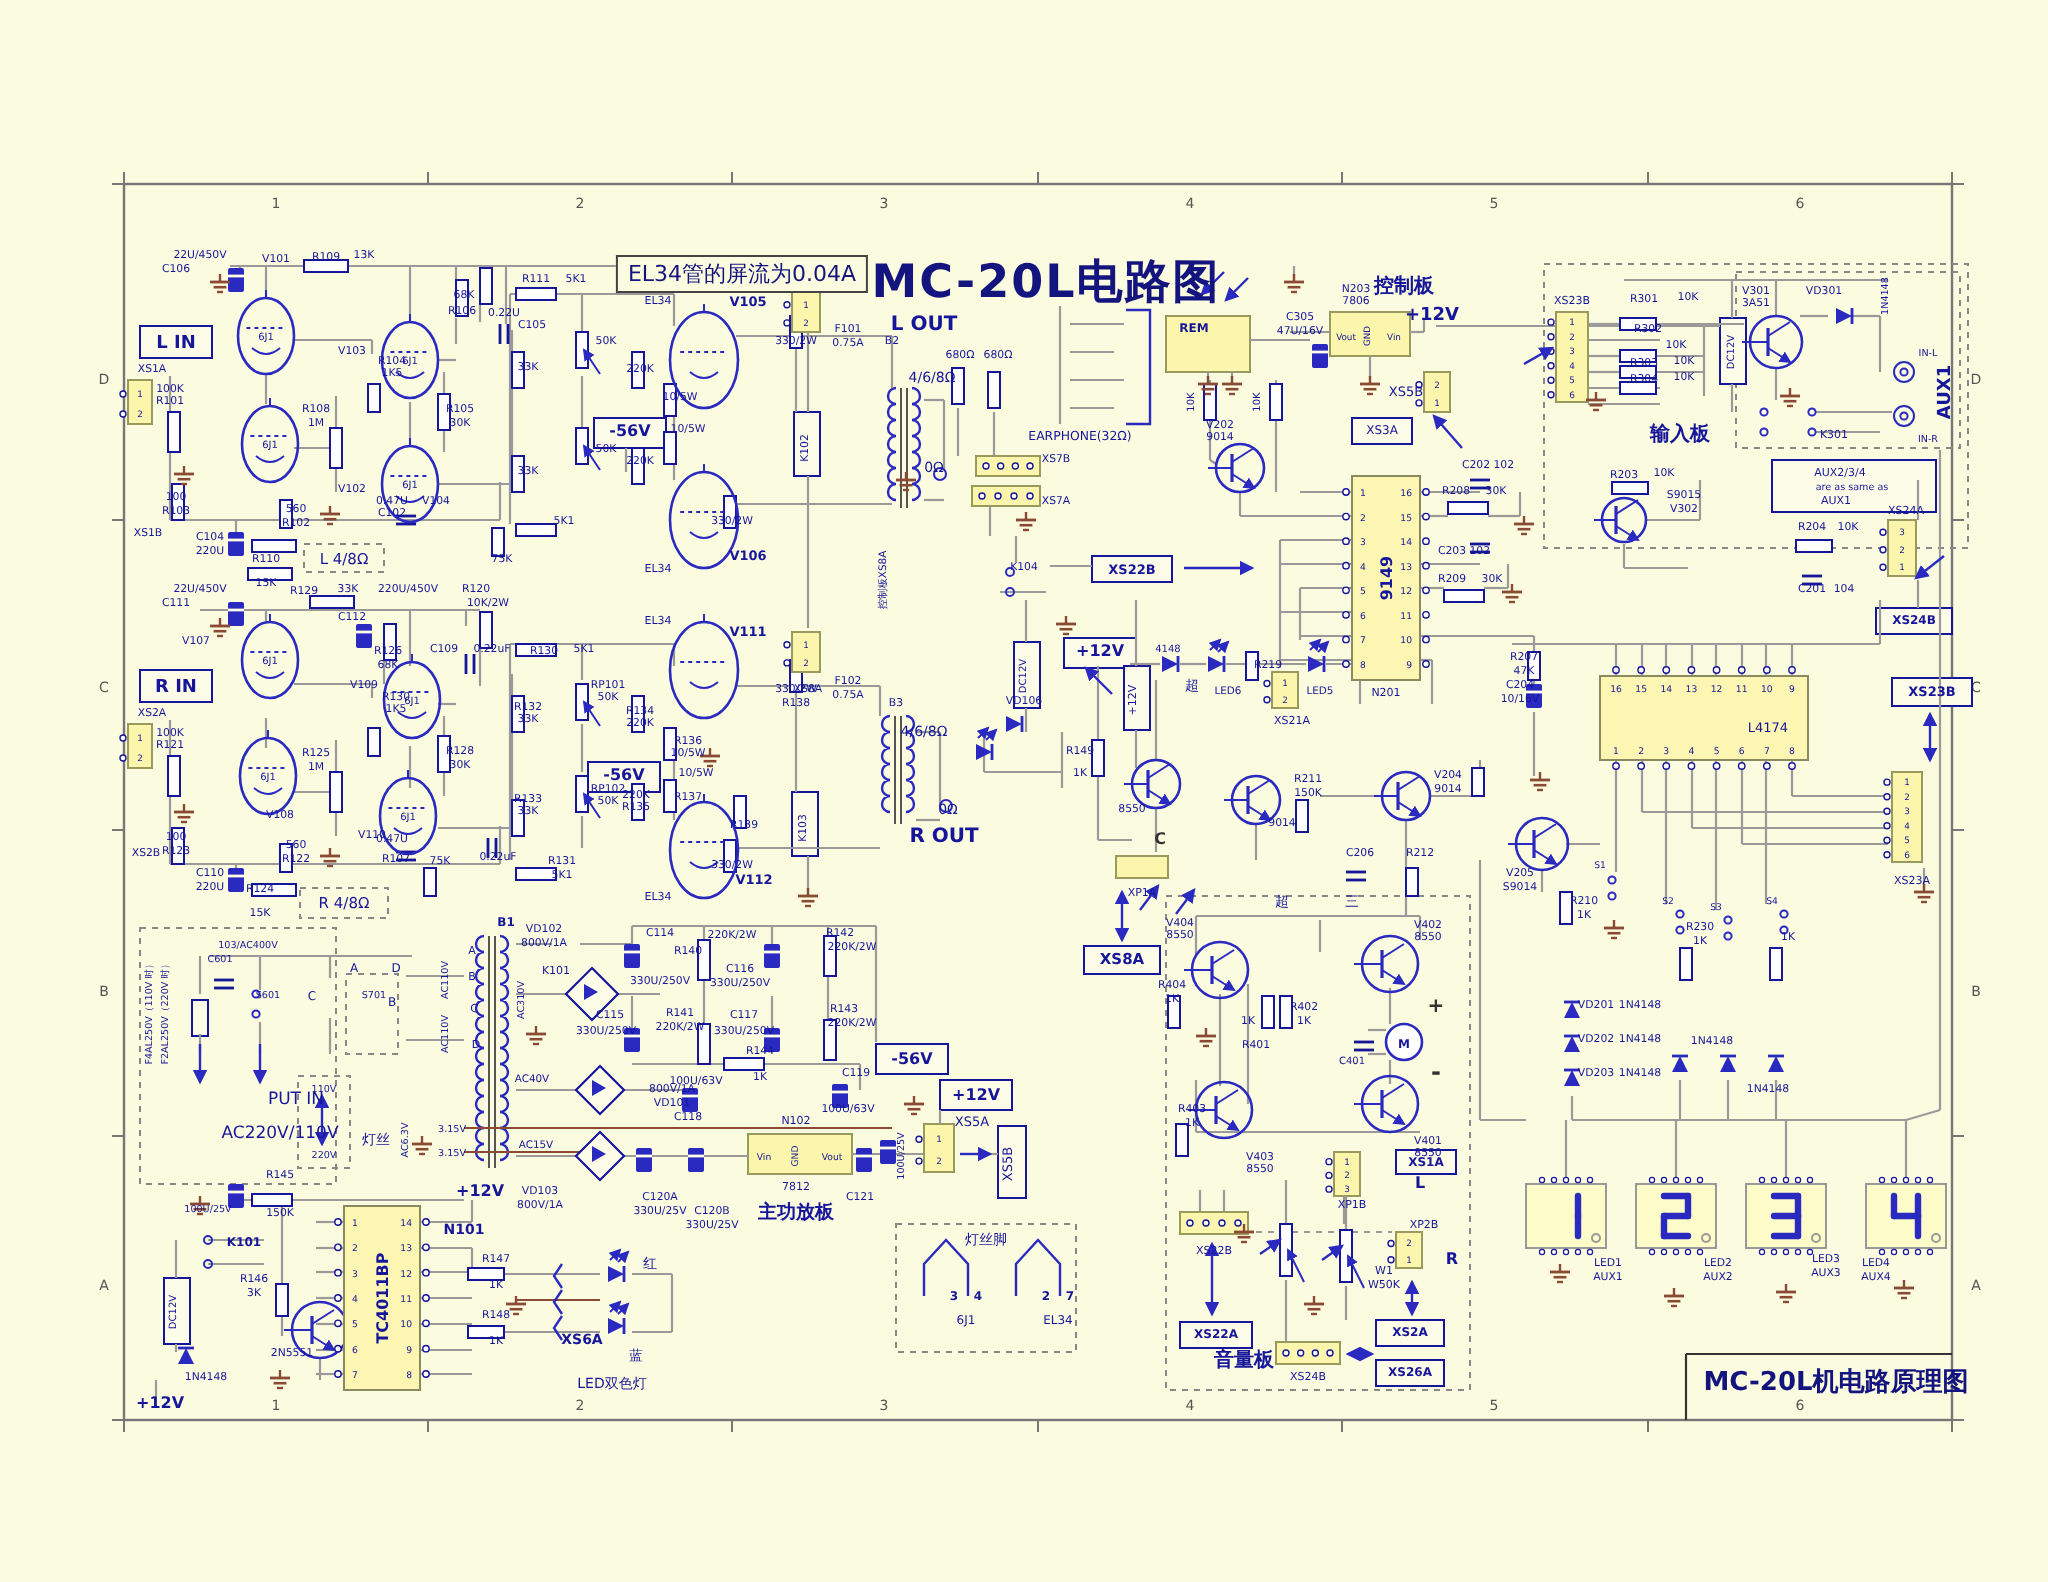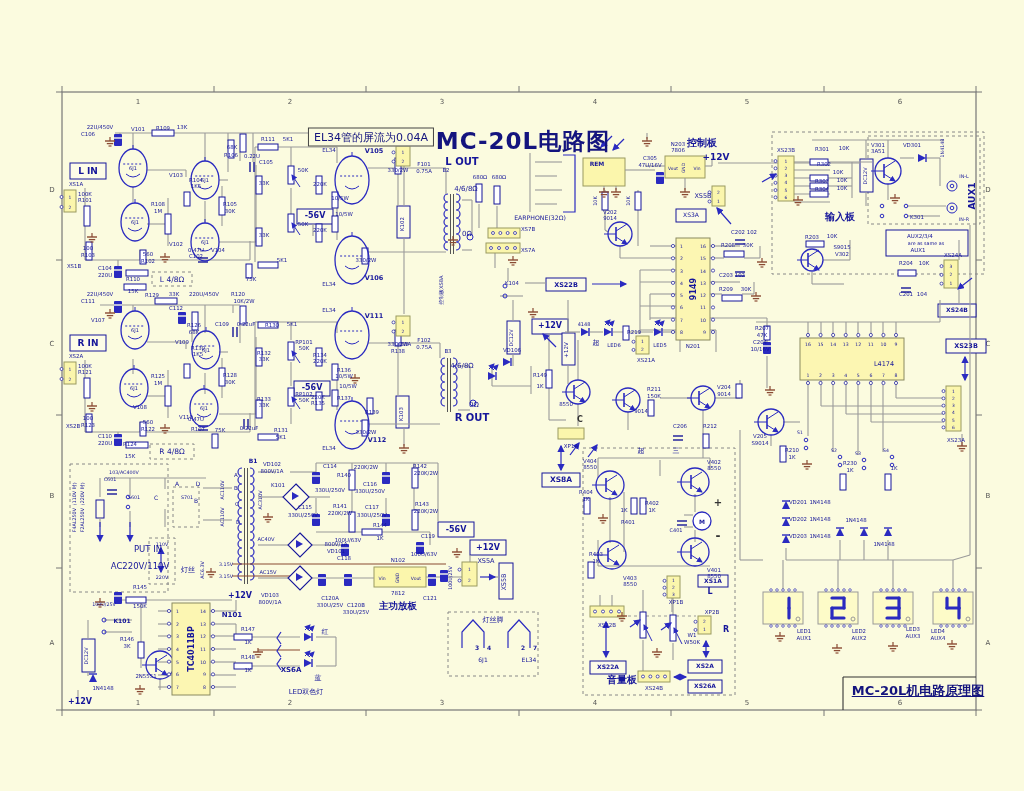--- a/index.html
+++ b/index.html
@@ -2,21 +2,21 @@
 <html><head>
 <meta charset="utf-8">
 <style>
   html,body{margin:0;padding:0;}
   body{width:1024px;height:791px;background:#fbfbdf;font-family:"DejaVu Sans","Liberation Sans",sans-serif;overflow:hidden;}
   #stage{position:relative;width:1024px;height:791px;}
   svg{position:absolute;left:0;top:0;}
   .ttl{position:absolute;color:#14147e;font-weight:bold;white-space:nowrap;transform:translate(-50%,-50%);}
   #title-top{font-size:23px;letter-spacing:1px;}
   #note-box{font-size:11px;border:1px solid #444;background:#fbfbdf;padding:1px 5px;font-weight:normal;}
-  #title-bottom{font-size:13px;text-decoration:underline;}
+  #title-bottom{font-size:13px;}
 </style>
 </head>
 <body>
 <div id="stage">
   <svg id="cv" width="1024" height="791" viewBox="0 0 1024 791">
       <defs>
         <marker id="ah" markerWidth="7" markerHeight="7" refX="5" refY="3" orient="auto">
           <path d="M0,0L6,3L0,6z" fill="#2a2ac0"></path>
         </marker>
         <marker id="ahr" markerWidth="7" markerHeight="7" refX="1" refY="3" orient="auto">

